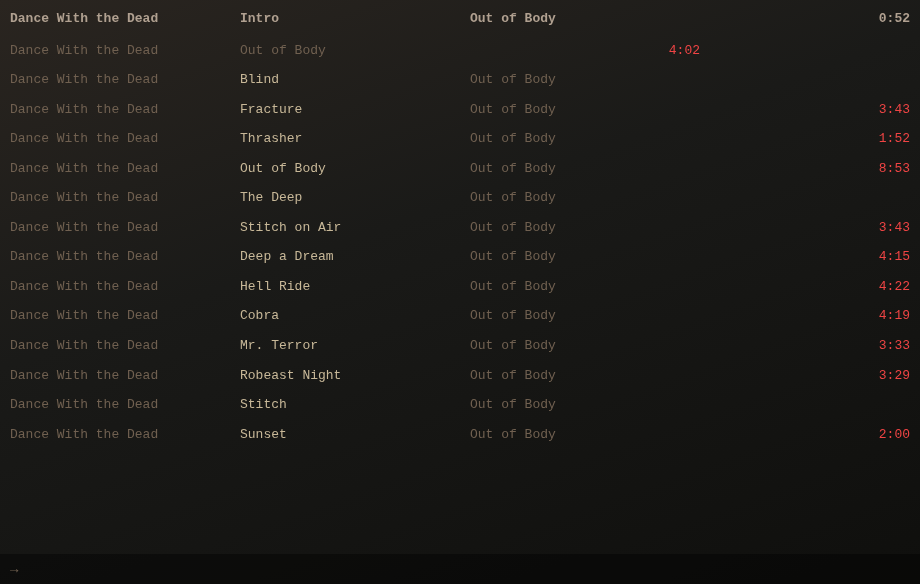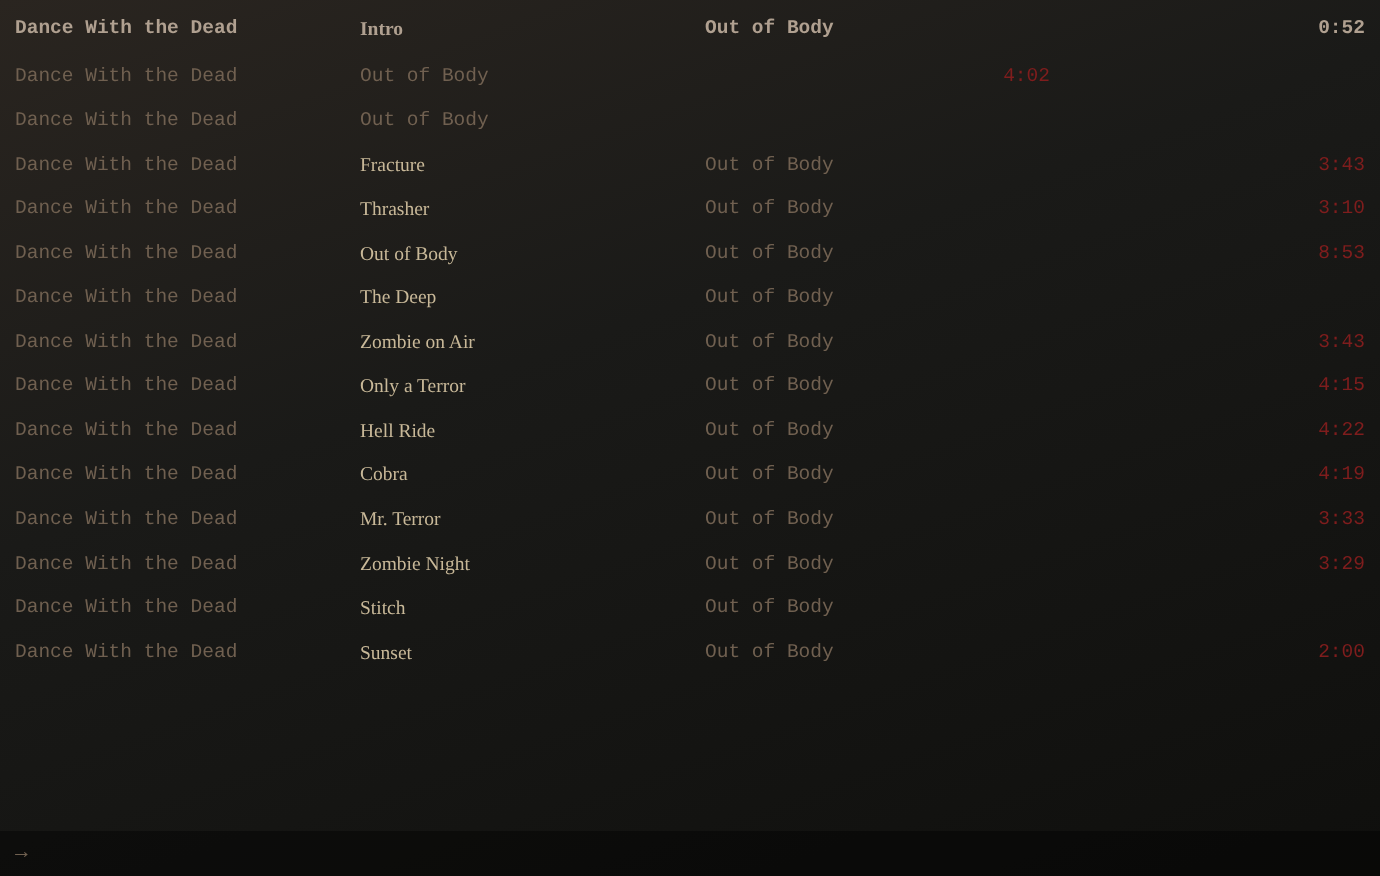--- a/index.html
+++ b/index.html
@@ -37,30 +37,29 @@
       font-weight: bold;
       margin-bottom: 2px;
     }
 
     .col-artist {
       color: #706050;
     }
 
     .col-title {
       color: #c8b898;
-      font-family: Liberation Serif, serif;
     }
 
     .col-album {
       color: #706050;
     }
 
     .col-duration {
       text-align: right;
-      color: #7f1d1d;
+      color: #ef4444;
     }
 
     .header .col-artist,
     .header .col-title,
     .header .col-album,
     .header .col-duration {
       color: #b0a090;
     }
 
     .bottom-bar {
@@ -93,54 +92,55 @@
     <span class="col-album">Out of Body</span>
     <span class="col-duration">0:52</span>
   </div>
 <div class="track-row">
       <span class="col-artist">Dance With the Dead</span>
       <span class="col-album">Out of Body</span>
       <span class="col-duration">4:02</span>
     </div>
     <div class="track-row">
       <span class="col-artist">Dance With the Dead</span>
+      <span class="col-title">Blind</span>
       <span class="col-album">Out of Body</span>
     </div>
     <div class="track-row">
       <span class="col-artist">Dance With the Dead</span>
       <span class="col-title">Fracture</span>
       <span class="col-album">Out of Body</span>
       <span class="col-duration">3:43</span>
     </div>
     <div class="track-row">
       <span class="col-artist">Dance With the Dead</span>
       <span class="col-title">Thrasher</span>
       <span class="col-album">Out of Body</span>
-      <span class="col-duration">3:10</span>
+      <span class="col-duration">1:52</span>
     </div>
     <div class="track-row">
       <span class="col-artist">Dance With the Dead</span>
       <span class="col-title">Out of Body</span>
       <span class="col-album">Out of Body</span>
       <span class="col-duration">8:53</span>
     </div>
     <div class="track-row">
       <span class="col-artist">Dance With the Dead</span>
       <span class="col-title">The Deep</span>
       <span class="col-album">Out of Body</span>
     </div>
     <div class="track-row">
       <span class="col-artist">Dance With the Dead</span>
-      <span class="col-title">Zombie on Air</span>
+      <span class="col-title">Stitch on Air</span>
       <span class="col-album">Out of Body</span>
       <span class="col-duration">3:43</span>
     </div>
     <div class="track-row">
       <span class="col-artist">Dance With the Dead</span>
-      <span class="col-title">Only a Terror</span>
+      <span class="col-title">Deep a Dream</span>
       <span class="col-album">Out of Body</span>
       <span class="col-duration">4:15</span>
     </div>
     <div class="track-row">
       <span class="col-artist">Dance With the Dead</span>
       <span class="col-title">Hell Ride</span>
       <span class="col-album">Out of Body</span>
       <span class="col-duration">4:22</span>
     </div>
     <div class="track-row">
@@ -150,21 +150,21 @@
       <span class="col-duration">4:19</span>
     </div>
     <div class="track-row">
       <span class="col-artist">Dance With the Dead</span>
       <span class="col-title">Mr. Terror</span>
       <span class="col-album">Out of Body</span>
       <span class="col-duration">3:33</span>
     </div>
     <div class="track-row">
       <span class="col-artist">Dance With the Dead</span>
-      <span class="col-title">Zombie Night</span>
+      <span class="col-title">Robeast Night</span>
       <span class="col-album">Out of Body</span>
       <span class="col-duration">3:29</span>
     </div>
     <div class="track-row">
       <span class="col-artist">Dance With the Dead</span>
       <span class="col-title">Stitch</span>
       <span class="col-album">Out of Body</span>
     </div>
     <div class="track-row">
       <span class="col-artist">Dance With the Dead</span>

